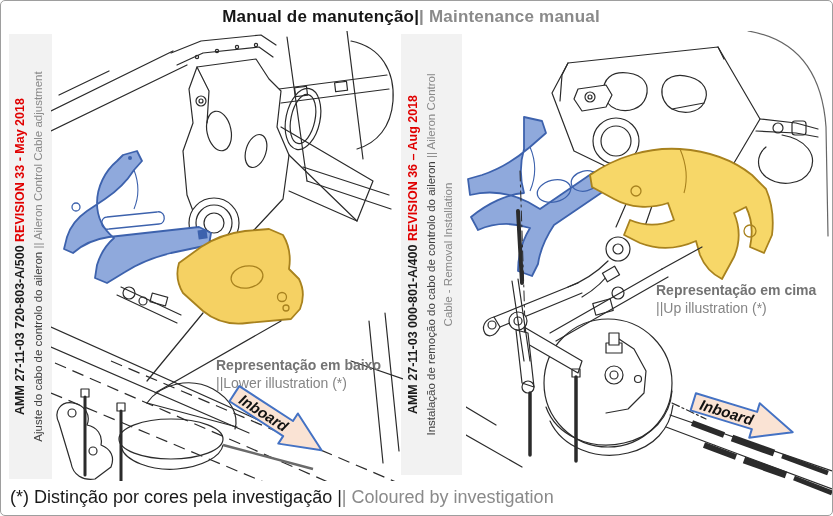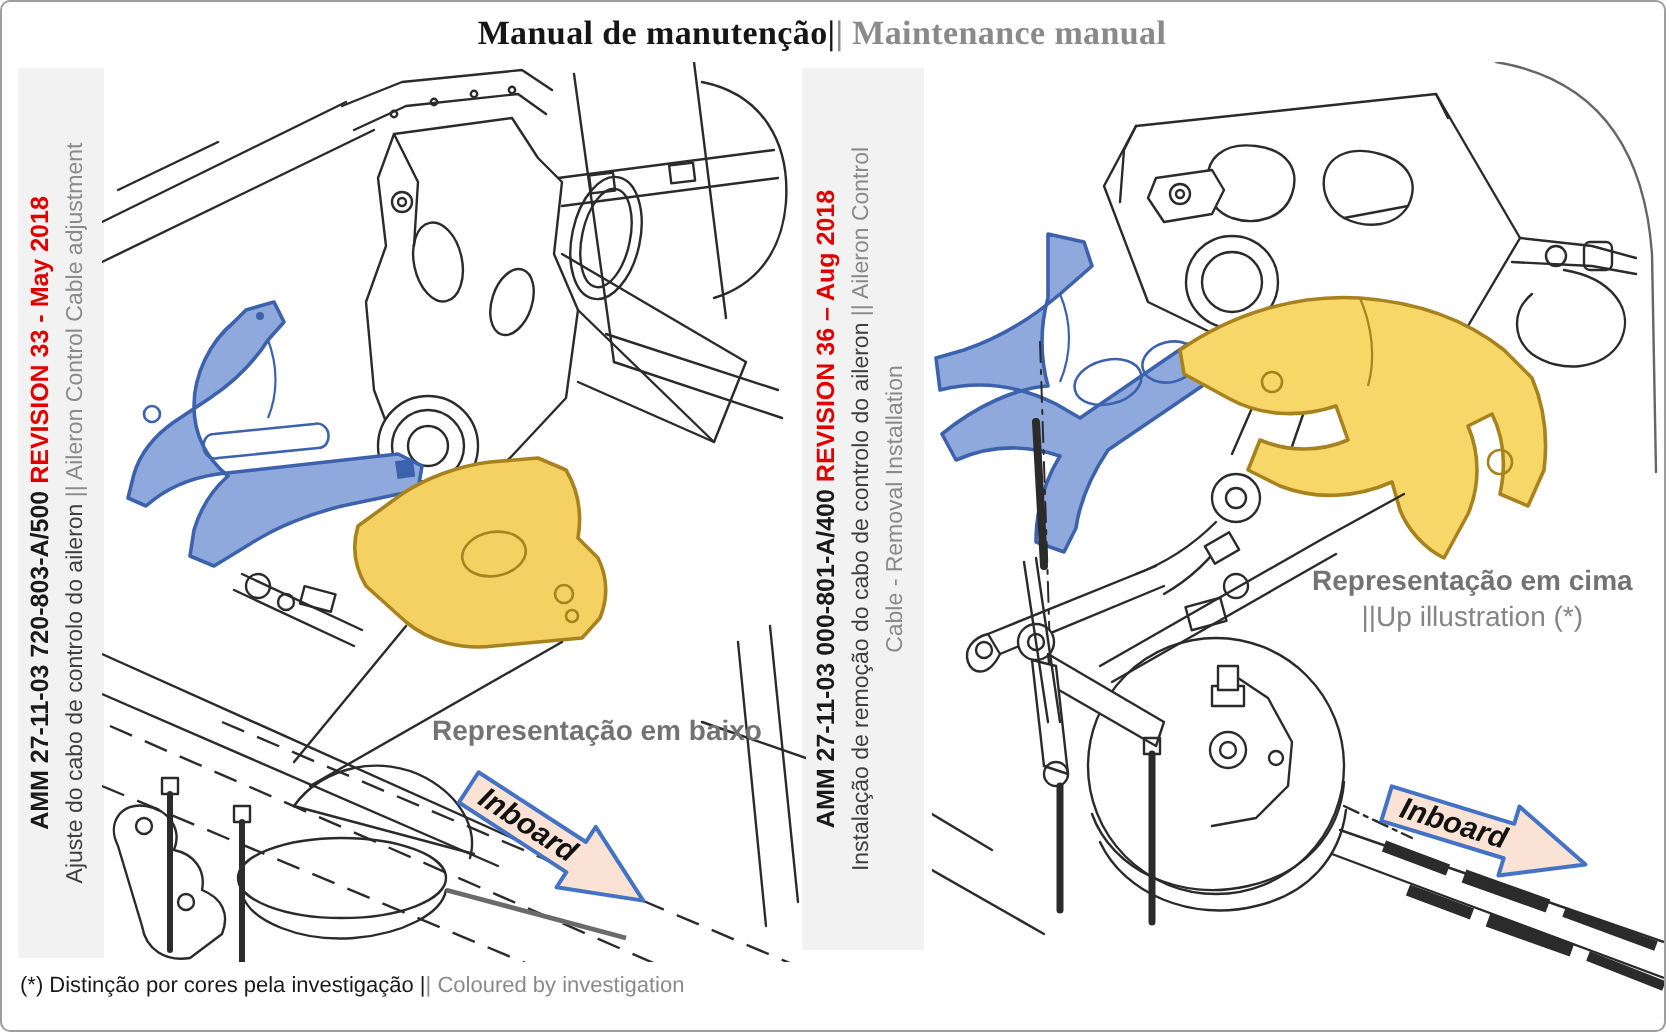--- a/index.html
+++ b/index.html
@@ -4,51 +4,51 @@
 <style>
   * { margin:0; padding:0; box-sizing:border-box; }
   body { background:#ffffff; font-family:"Liberation Sans", sans-serif; }
   #page {
     position:relative; width:833px; height:516px; background:#fff;
     border:1px solid #9e9e9e; border-radius:5px; overflow:hidden;
   }
   
   .title {
     position:absolute; top:6px; left:0; width:820px; text-align:center;
-    font-size:17px; font-weight:600; letter-spacing:0.2px; color:#161616;font-family:Liberation Serif, serif;
+    font-size:17px; font-weight:600; letter-spacing:0.2px; color:#161616;
   }
   .title .en { color:#8a8a8a; }
   
   .vstrip { position:absolute; background:#f2f2f2; }
   .strip-left  { left:8px;  top:33px; width:43px; height:445px; }
   .strip-mid   { left:400px; top:33px; width:61px; height:441px; }
   .vline {
     position:absolute; transform:rotate(-90deg); transform-origin:0 0;
     white-space:nowrap; text-align:center; line-height:17px;
   }
   .vline.ref { font-size:12.5px; font-weight:bold; color:#1a1a1a; }
   .vline.desc { font-size:11.5px; color:#3f3f3f; }
   .red { color:#e00000; }
   .gray { color:#8a8a8a; }
   
   .caption { position:absolute; font-size:14px; line-height:17.5px; }
   .caption .pt { font-weight:600; color:#737373; }
-  .caption .en { font-weight:400; color:#858585;text-align:center; }
+  .caption .en { font-weight:400; color:#858585; }
   
   .inboard { position:absolute; width:108px; height:40px; }
   .inboard svg { position:absolute; left:0; top:0; }
   .inboard .arrow-label {
     position:absolute; left:4px; top:50%; transform:translateY(-50%);
     width:66px; text-align:center; font-style:italic; font-weight:600;
     font-size:15px; color:#111;
   }
   .inboard-left  { left:223px; top:401px; transform:rotate(33deg); }
   .inboard-right { left:688px; top:396px; transform:rotate(17deg); }
   
-  .footer { position:absolute; left:9px; top:486px; font-size:11px; color:#1a1a1a; }
+  .footer { position:absolute; left:9px; top:486px; font-size:18px; color:#1a1a1a; }
   .footer .en { color:#8a8a8a; }
   .illus { position:absolute; }
 </style>
 </head>
 <body>
 
 <div id="page">
 
   <div class="title">
     <span class="pt">Manual de manutenção|</span><span class="en">| Maintenance manual</span>
@@ -246,20 +246,21 @@
       <path d="M238,414 L270,426" stroke-width="6"></path>
       <path d="M278,429 L320,444" stroke-width="7"></path>
       <path d="M328,447 L366,462" stroke-width="5"></path>
       <path d="M256,402 L366,440" stroke-width="1.2"></path>
       <path d="M248,414 L366,458" stroke-width="1.2"></path>
     </g>
   </svg>
 
   <div class="caption" style="left:215px; top:356px;">
     <div class="pt">Representação em baixo</div>
+    <div class="en">||Lower illustration (*)</div>
   </div>
   <div class="caption" style="left:655px; top:281px;">
     <div class="pt">Representação em cima</div>
     <div class="en">||Up illustration (*)</div>
   </div>
 
   <div class="inboard inboard-left">
     <svg width="108" height="40" viewBox="0 0 108 40">
       <path d="M2,11 L66,11 L66,2 L106,20 L66,38 L66,29 L2,29 Z" fill="#FAE3D4" stroke="#4472C4" stroke-width="2" stroke-linejoin="round"></path>
     </svg>

